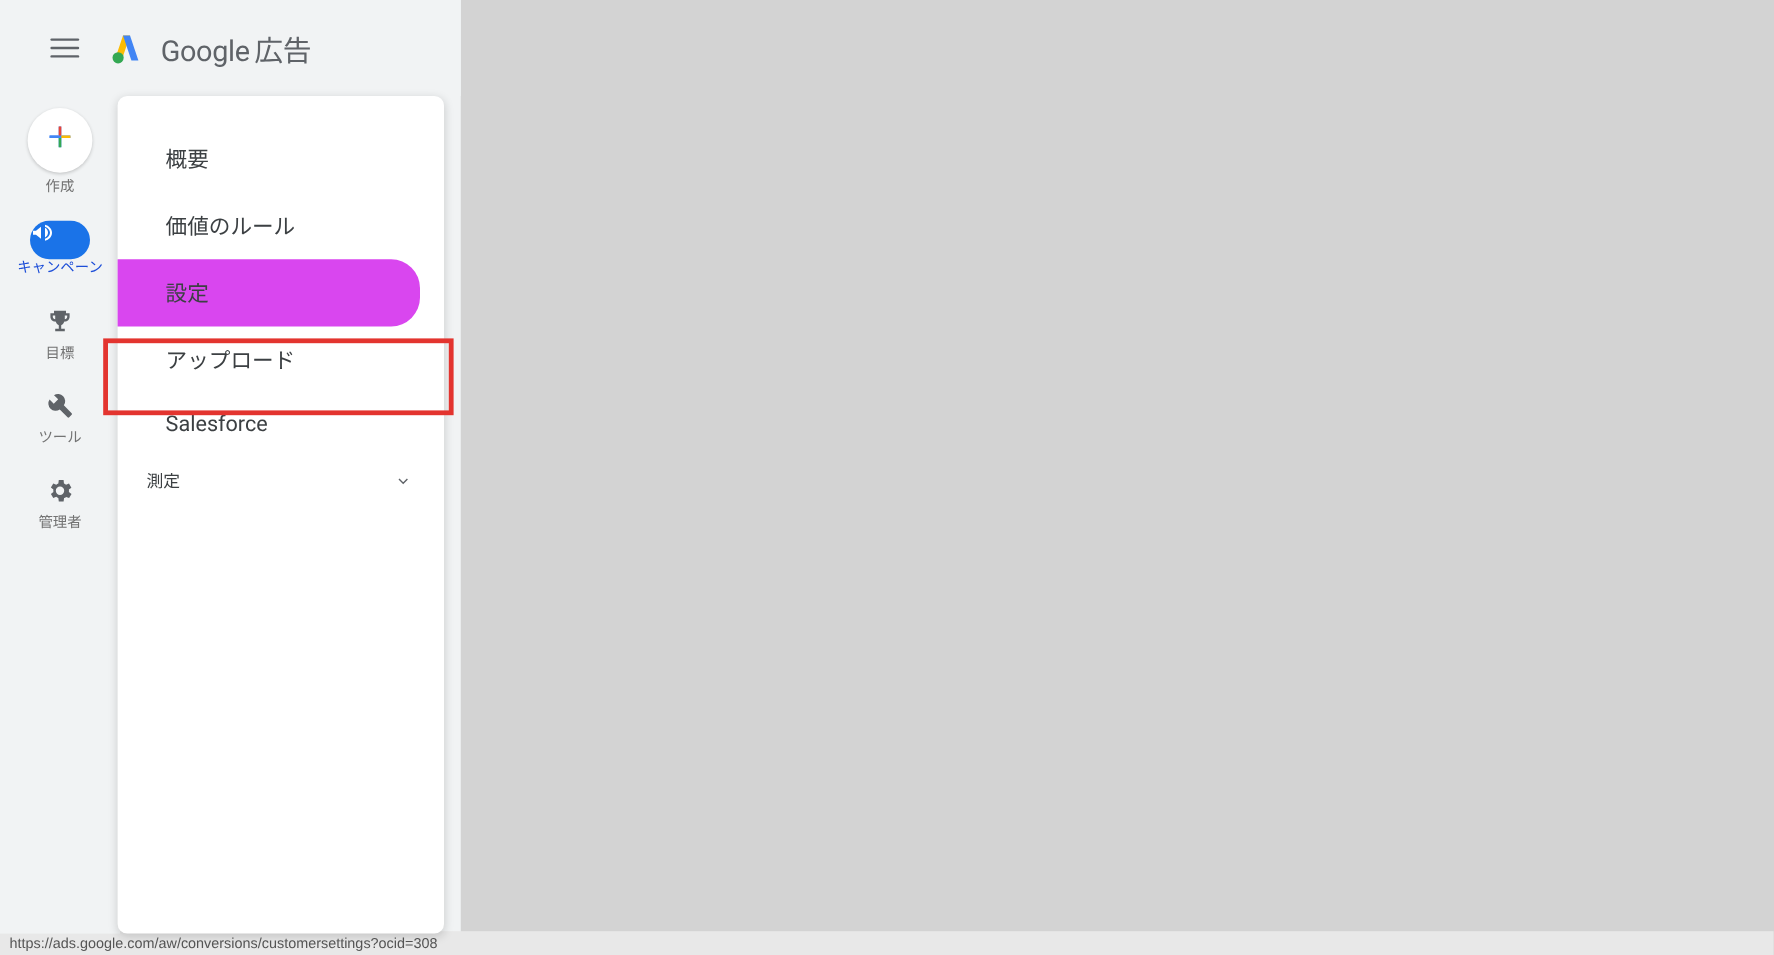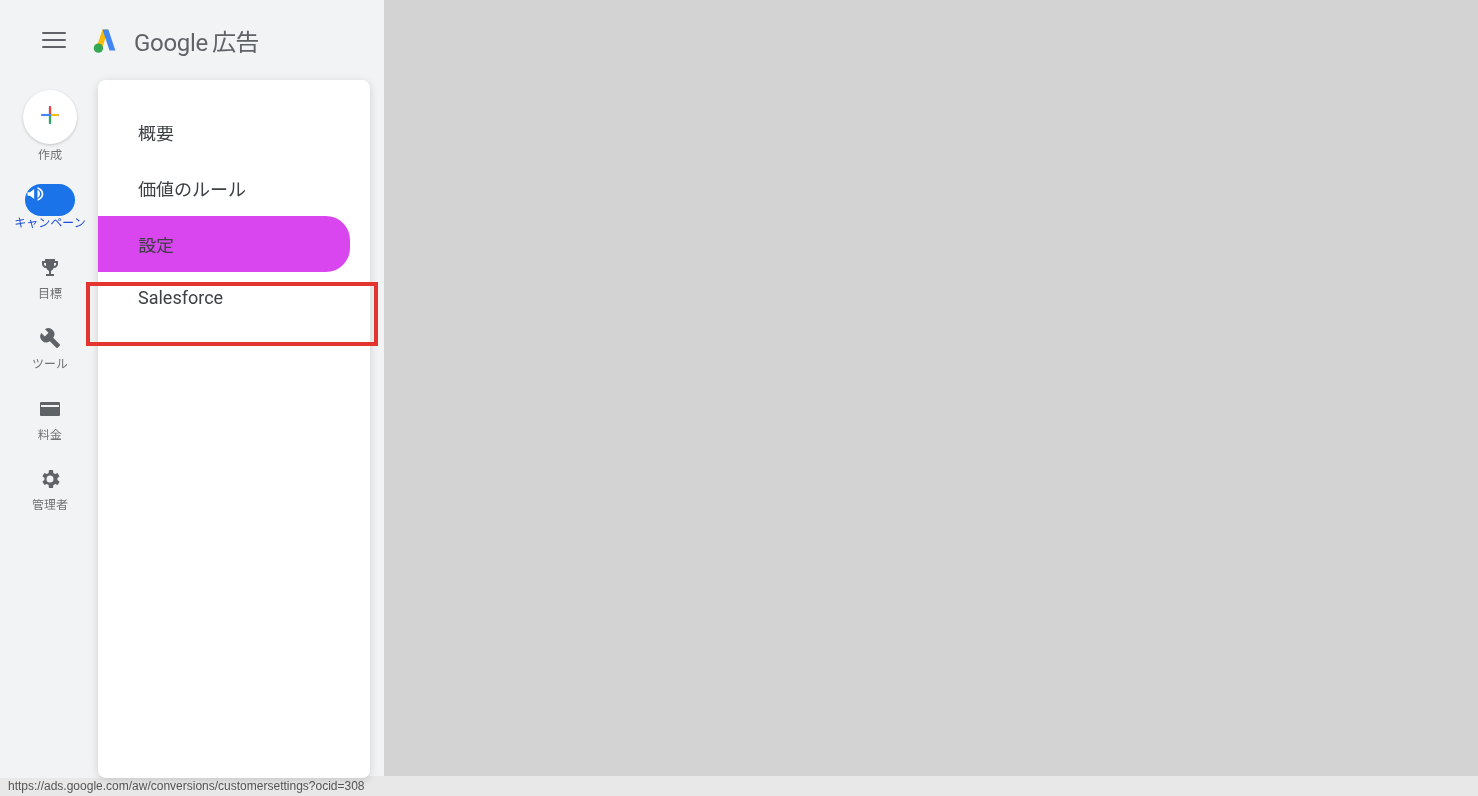--- a/index.html
+++ b/index.html
@@ -170,28 +170,20 @@
 
   <div class="rail-item">
     <div class="rail-icon-wrap">
       <svg viewBox="0 0 24 24">
           <path d="M21.7 18.3l-6.5-6.5A6 6 0 0 0 7 3.3l3.5 3.5-3.7 3.7L3.3 7A6 6 0 0 0 11.8 15.2l6.5 6.5a1 1 0 0 0 1.4 0l2-2a1 1 0 0 0 0-1.4z" fill="#5f6368"></path>
         </svg>
     </div>
     <span class="rail-label">ツール</span>
   </div>
 
-  <div class="rail-item">
-    <div class="rail-icon-wrap">
-      <svg viewBox="0 0 24 24">
-          <path d="M3 5h18a1 1 0 0 1 1 1v12a1 1 0 0 1-1 1H3a1 1 0 0 1-1-1V6a1 1 0 0 1 1-1zm0 3v2h18V8H3z" fill="#5f6368"></path>
-        </svg>
-    </div>
-    <span class="rail-label">料金</span>
-  </div>
 
   <div class="rail-item">
     <div class="rail-icon-wrap">
       <svg viewBox="0 0 24 24">
           <path d="M19.4 13l.1-1-.1-1 2.1-1.6-2-3.4-2.5 1a7 7 0 0 0-1.7-1L15 3h-4l-.4 2.9a7 7 0 0 0-1.7 1l-2.5-1-2 3.4L6.5 11l-.1 1 .1 1-2.1 1.6 2 3.4 2.5-1a7 7 0 0 0 1.7 1L11 21h4l.4-2.9a7 7 0 0 0 1.7-1l2.5 1 2-3.4L19.4 13zM12 15.5A3.5 3.5 0 1 1 12 8.5a3.5 3.5 0 0 1 0 7z" fill="#5f6368"></path>
         </svg>
     </div>
     <span class="rail-label">管理者</span>
   </div>
 
@@ -203,23 +195,34 @@
   <div class="panel-item">
     <span>概要</span>
   </div>
   <div class="panel-item">
     <span>価値のルール</span>
   </div>
   <div class="panel-item selected" id="settings-item">
     <span>設定</span>
   </div>
   <div class="panel-item">
+    <span>アップロード</span>
+  </div>
+  <div class="panel-item">
     <span>Salesforce</span>
   </div>
 
+  <div class="panel-section-header">
+    <span>測定</span>
+    <span class="chev">
+      <svg viewBox="0 0 24 24">
+          <polyline points="6 9 12 15 18 9"></polyline>
+        </svg>
+    </span>
+  </div>
 
 </div>
 
 <div class="red-highlight" style="left:86px; top:282px; width:292px; height:64px;"></div>
 
 <div class="main"></div>
 
 <div class="status-bar">
   <span>https://ads.google.com/aw/conversions/customersettings?ocid=308</span>
 </div>

